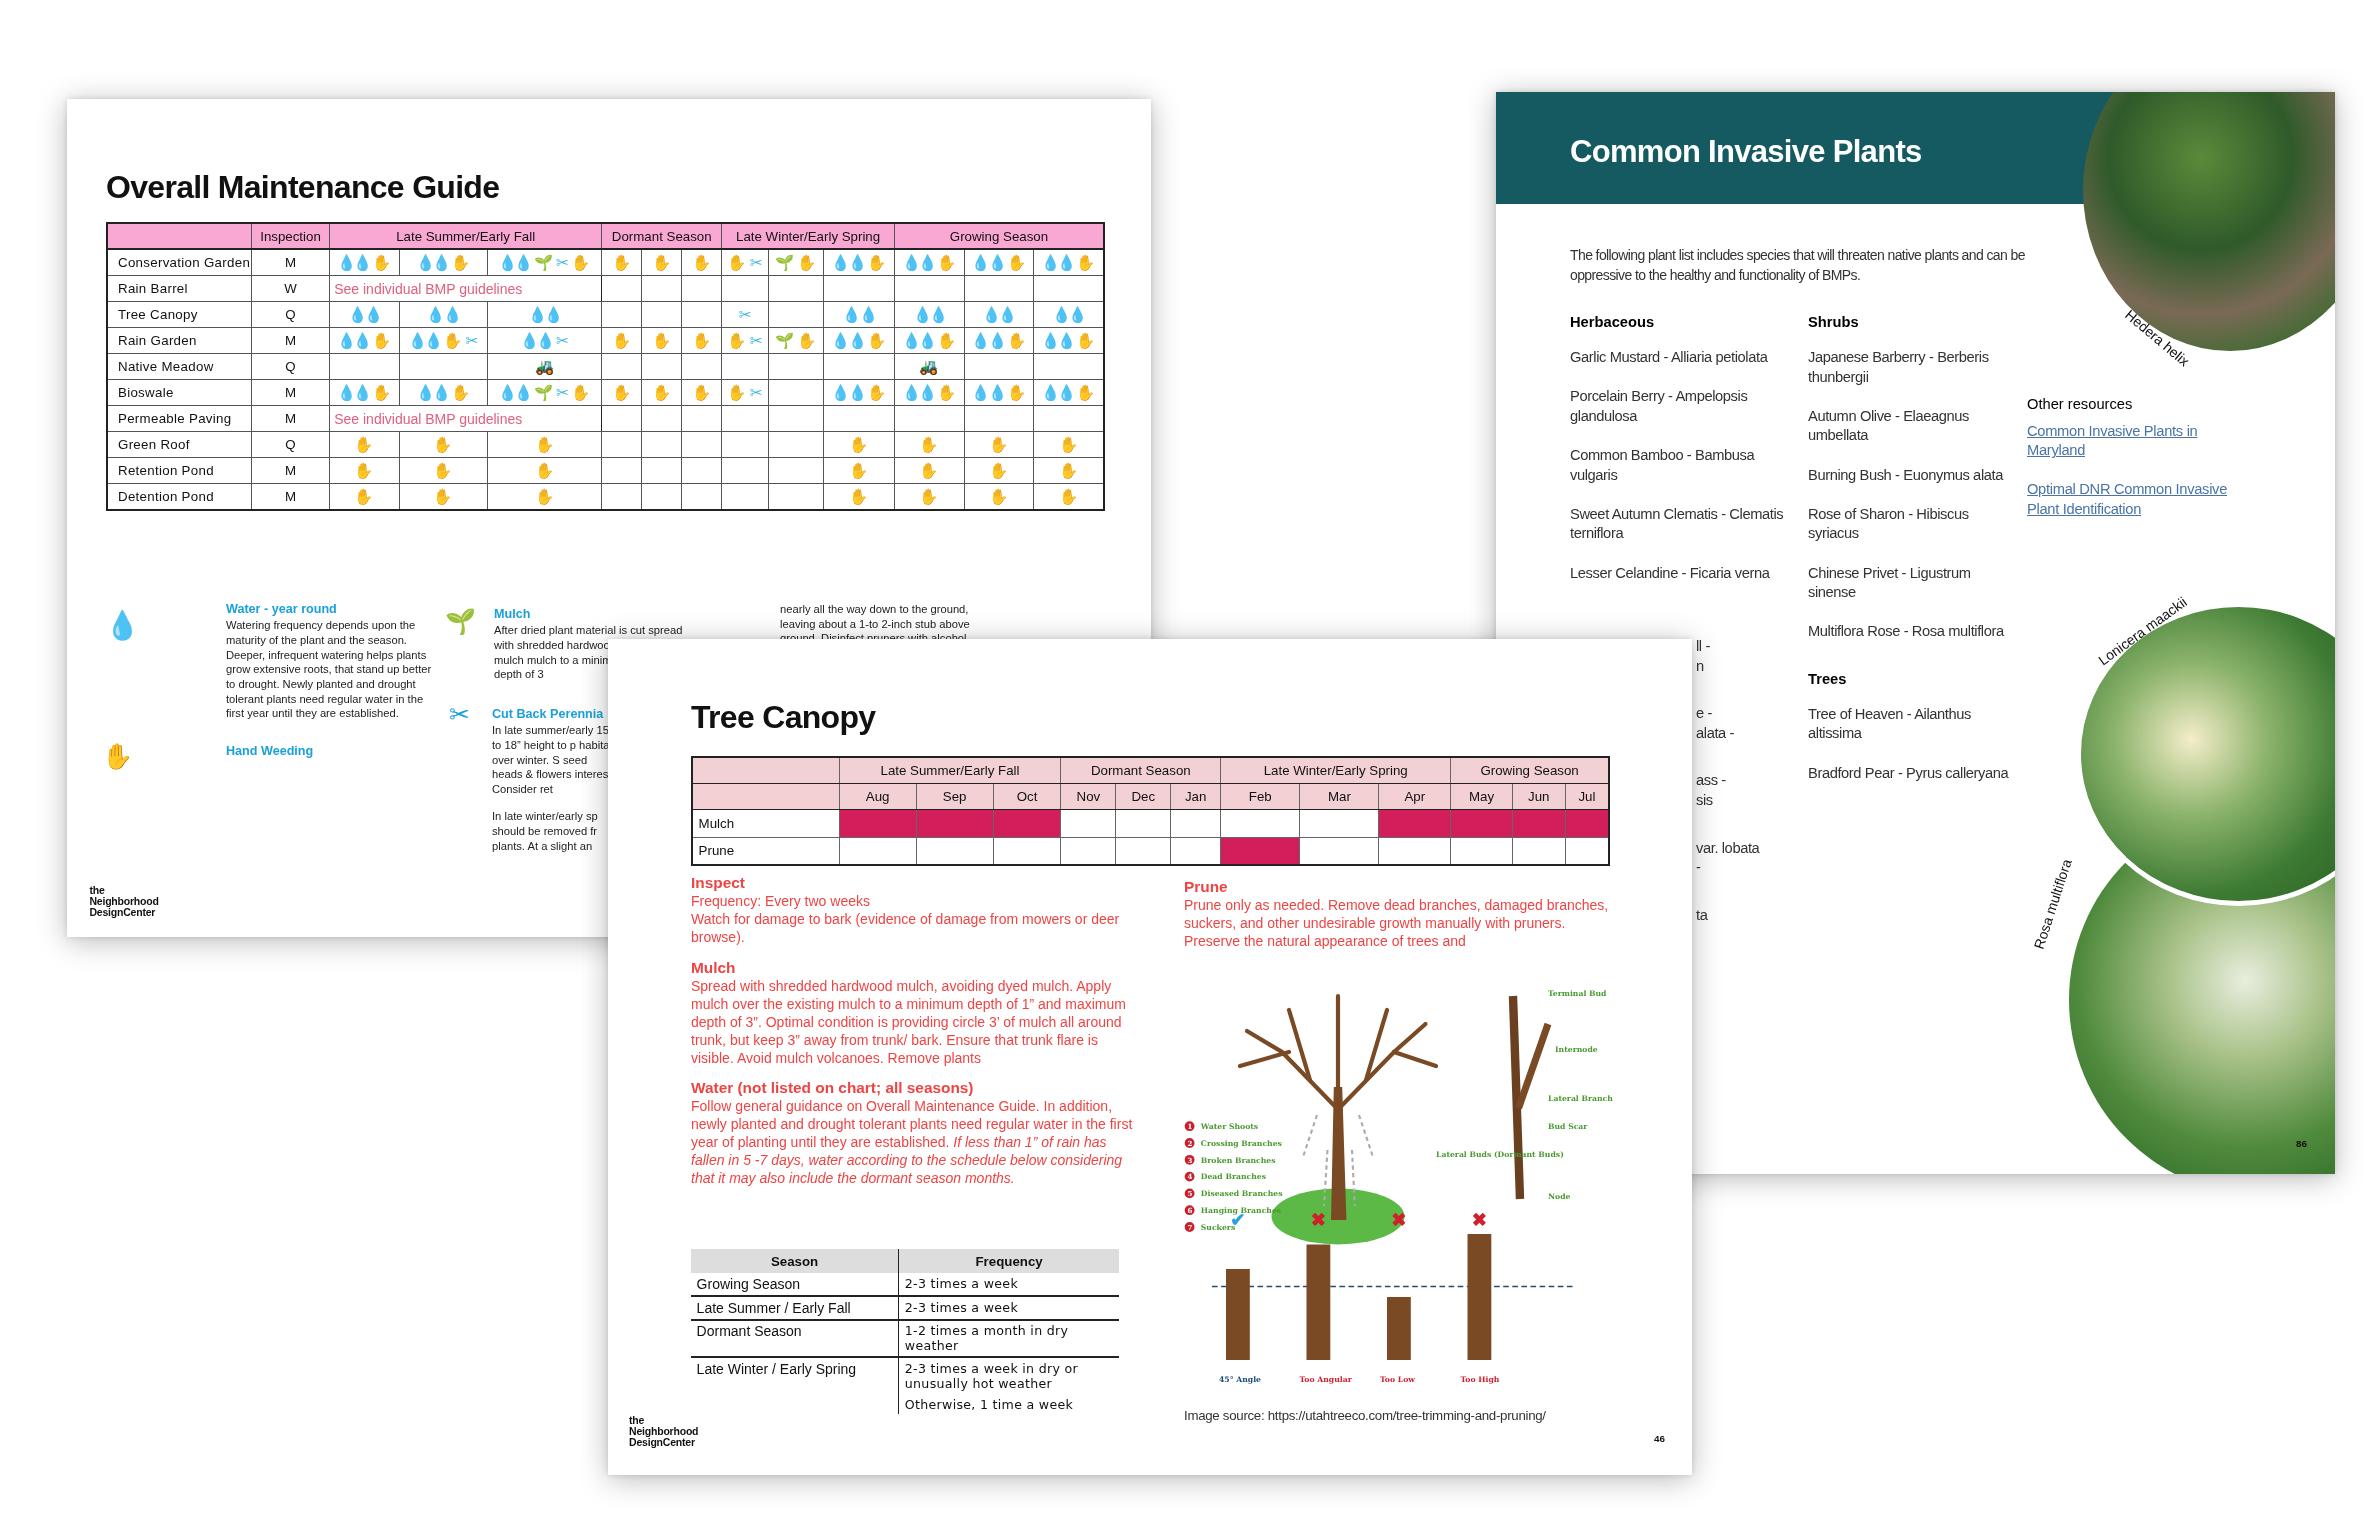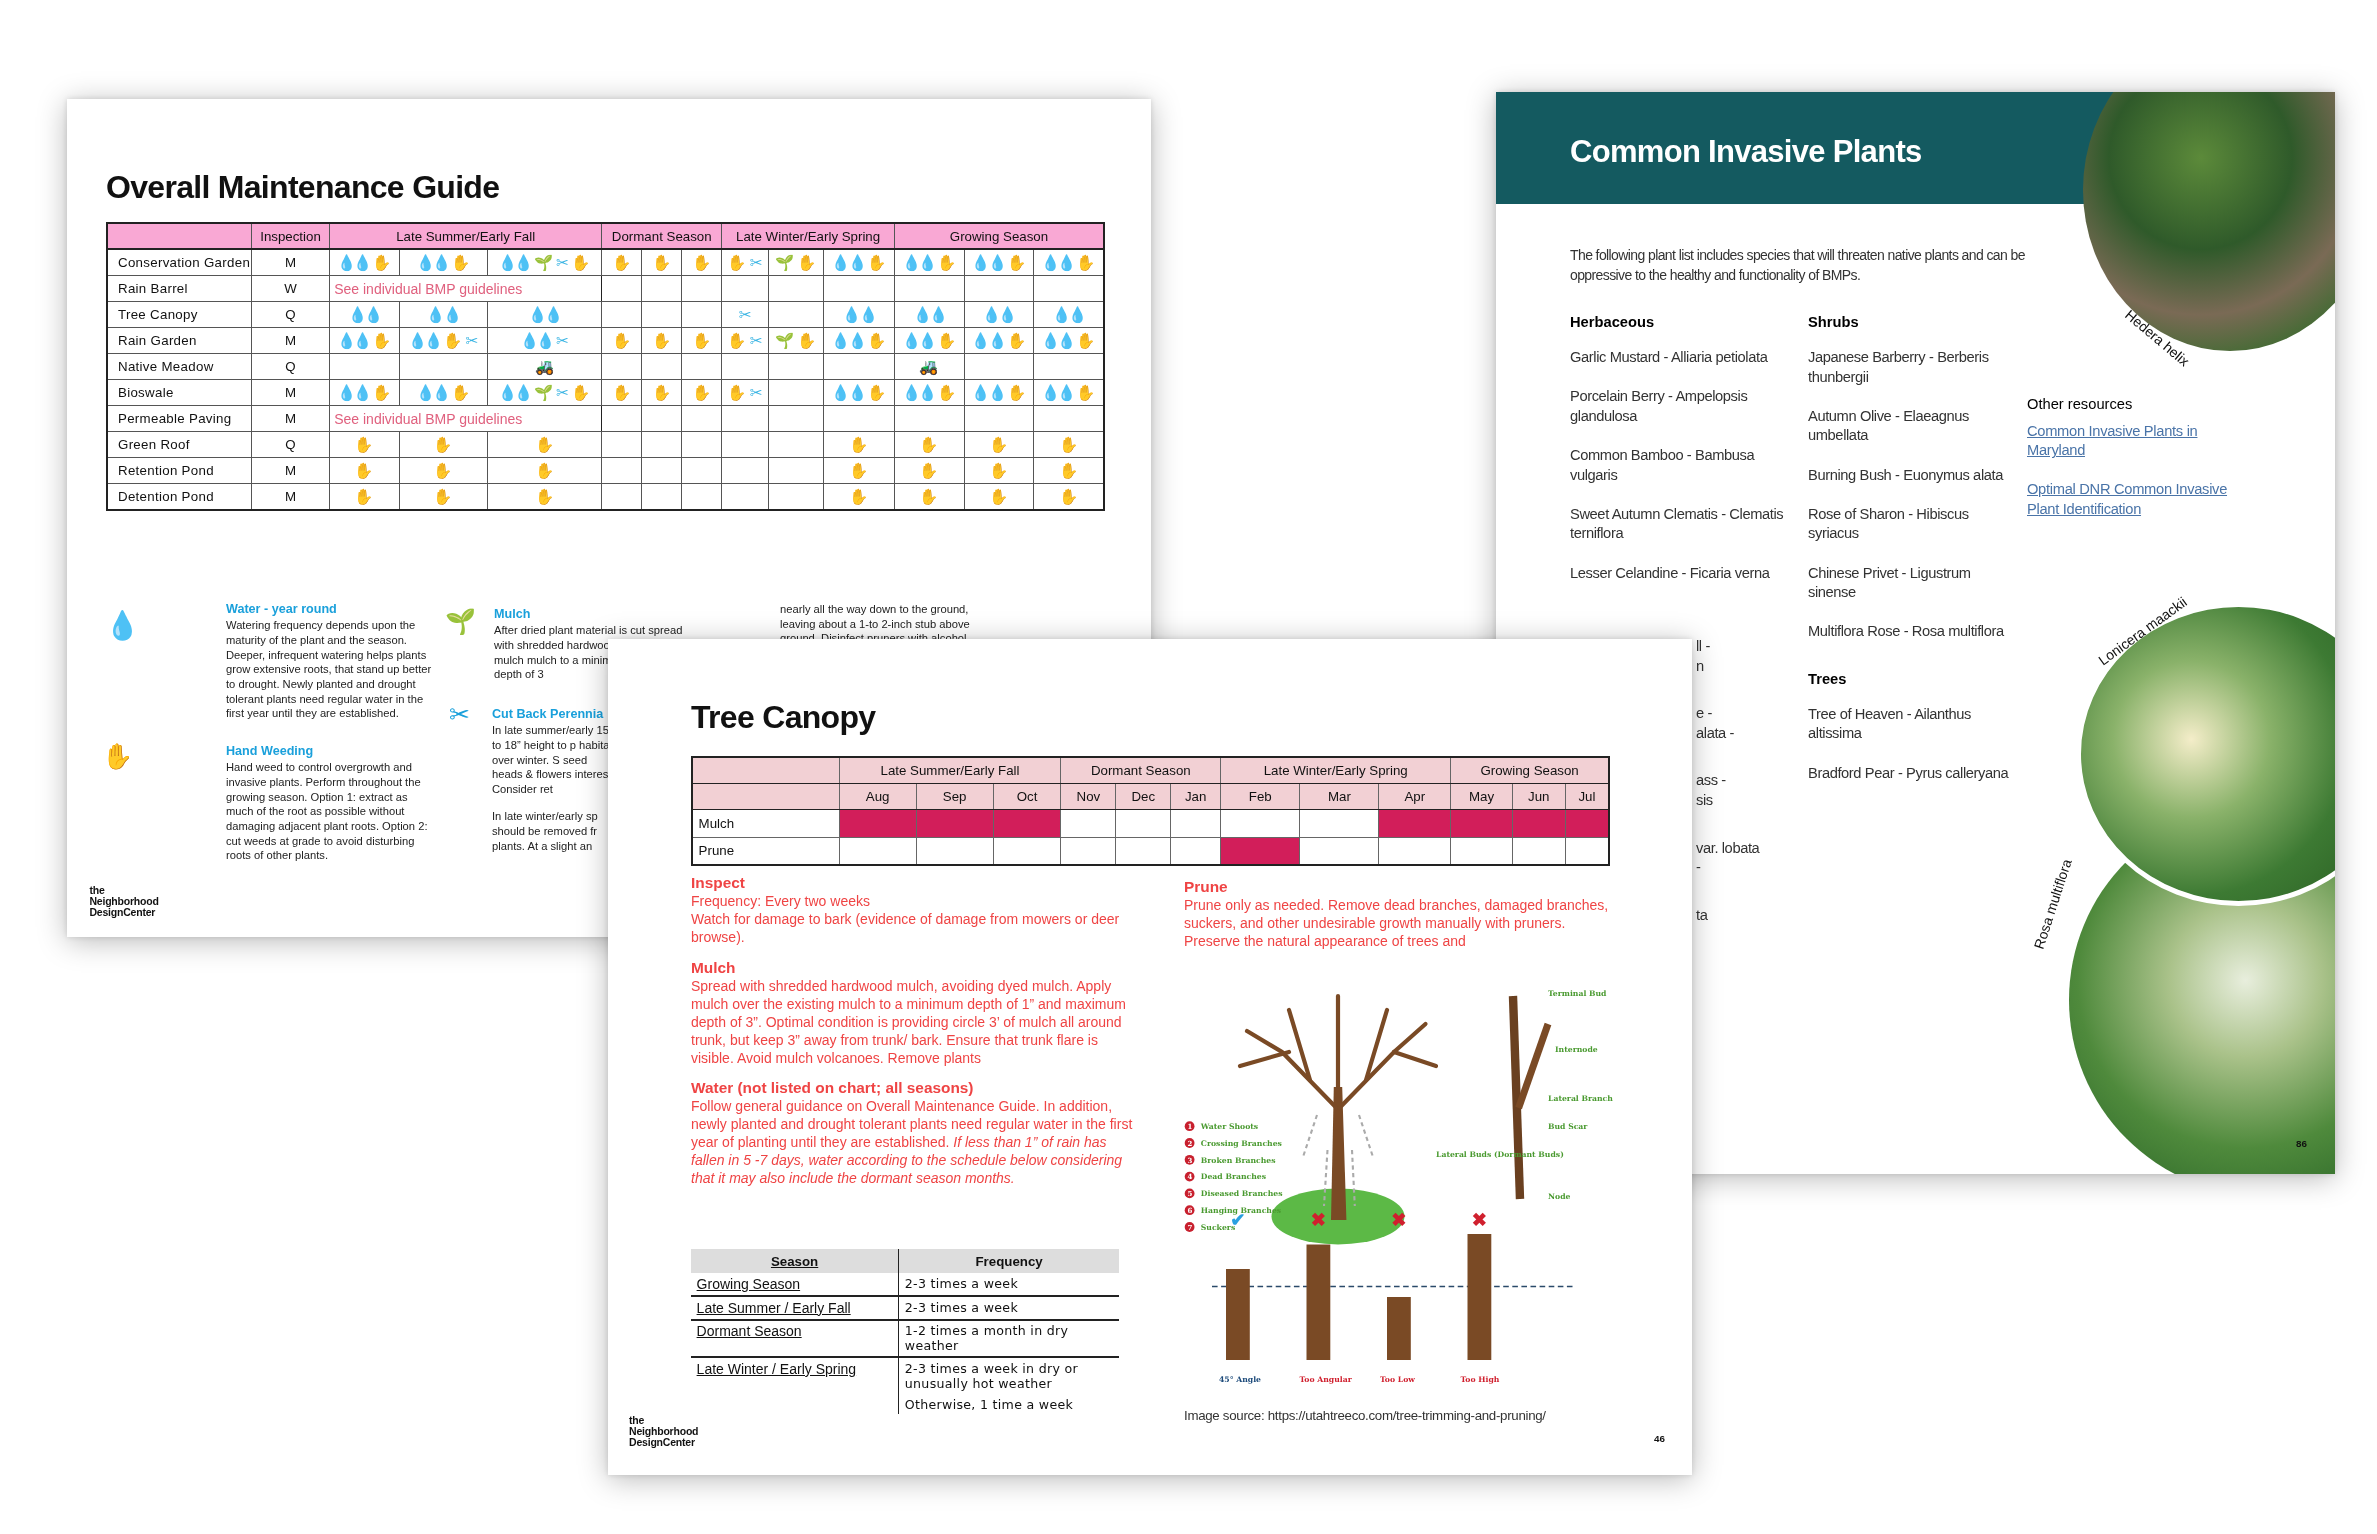--- a/index.html
+++ b/index.html
@@ -42,21 +42,21 @@
 
   .mp-col { position:absolute; font-size:14px; line-height:18px; color:#ef4444; }
   .mp-col h3 { margin:0; font-size:15.4px; font-weight:bold; }
   .mp-col p { margin:0; }
   .mp-col .sec { margin-bottom:12.6px; }
   table.water { position:absolute; left:83px; top:610px; width:428px; border-collapse:collapse; font-size:14px; }
   table.water th { background:#ddd; font-weight:bold; height:22.4px; font-size:13.3px; }
   table.water td { vertical-align:top; padding:2.8px 5.6px; }
   table.water td.f { font-family:"DejaVu Sans", sans-serif; font-size:12.6px; letter-spacing:0.3px; }
   table.water tr.rw td { border-bottom:2.1px solid #222; }
-  table.water td.c1, table.water th.c1 { border-right:1.4px solid #222; width:196px;text-decoration:underline; }
+  table.water td.c1, table.water th.c1 { border-right:1.4px solid #222; width:196px; }
   .img-src { position:absolute; left:576px; top:769px; font-size:13.3px; color:#333; letter-spacing:-0.3px; }
   .pgnum { position:absolute; font-weight:bold; font-size:9.8px; }
 
   
   .rp-band { position:absolute; left:0; top:0; width:839px; height:112px; background:#145a60; }
   .rp-title { position:absolute; left:74px; top:42px; font-size:31px; font-weight:bold; color:#fff; letter-spacing:-0.7px; }
   .rp-intro { position:absolute; left:74px; top:154px; width:475px; font-size:14px; line-height:19.6px; color:#333; letter-spacing:-0.6px; }
   .rp-col { position:absolute; font-size:14.7px; line-height:19.6px; color:#333; letter-spacing:-0.4px; }
   .rp-col h4 { margin:0 0 15.4px 0; font-size:14.7px; color:#000; font-weight:bold; letter-spacing:0; }
   .rp-col .pl { margin-bottom:19.6px; }
@@ -244,21 +244,20 @@
   </table>
 
   <div class="leg-ic" style="left:38px;top:510px;">💧</div>
   <div class="legend" style="left:159px;top:503px;width:210px;">
     <h4>Water - year round</h4>
     <p>Watering frequency depends upon the maturity of the plant and the season. Deeper, infrequent watering helps plants grow extensive roots, that stand up better to drought. Newly planted and drought tolerant plants need regular water in the first year until they are established.</p>
   </div>
   <div class="leg-ic" style="left:35px;top:643px;font-size:25px;">✋</div>
   <div class="legend" style="left:159px;top:645px;width:210px;">
     <h4>Hand Weeding</h4>
-    <p>Hand weed to control overgrowth and invasive plants. Perform throughout the growing season. Option 1: extract as much of the root as possible without damaging adjacent plant roots. Option 2: cut weeds at grade to avoid disturbing roots of other plants.</p>
   </div>
   <div class="leg-ic" style="left:378px;top:508px;font-size:25px;">🌱</div>
   <div class="legend" style="left:427px;top:508px;width:189px;">
     <h4>Mulch</h4>
     <p>After dried plant material is cut spread with shredded hardwood mulch. Apply mulch mulch to a minimum maximum depth of 3</p>
   </div>
   <div class="leg-ic" style="left:382px;top:601px;font-size:25px;">✂</div>
   <div class="legend" style="left:425px;top:608px;width:126px;">
     <h4>Cut Back Perennia</h4>
     <p>In late summer/early 15 to 18” height to p habitat over winter. S seed heads &amp; flowers interest. Consider ret</p>

